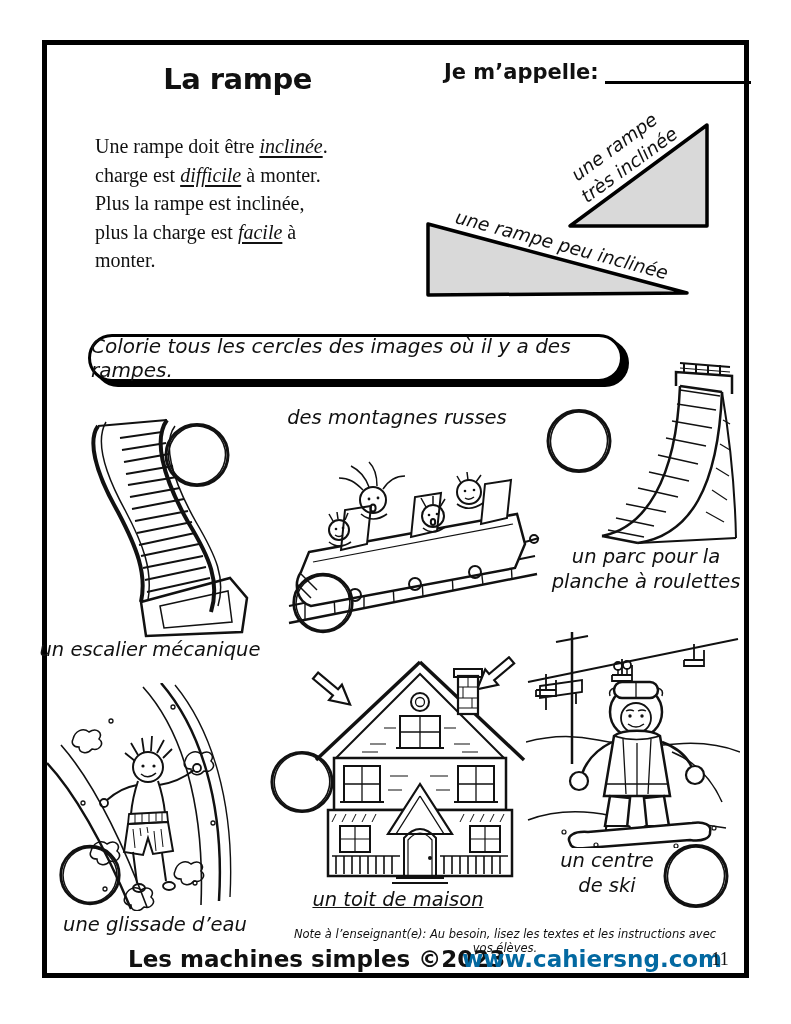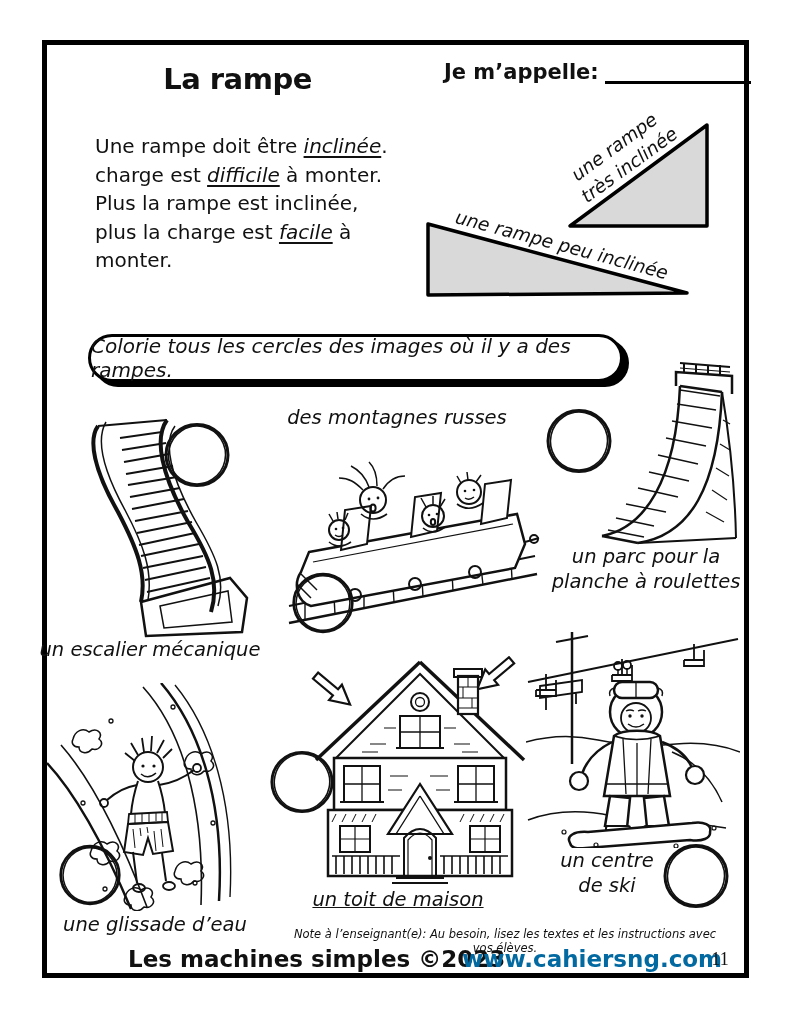--- a/index.html
+++ b/index.html
@@ -7,21 +7,21 @@
         font-family:"DejaVu Sans",sans-serif;color:#111;}
   .frame{position:absolute;left:42px;top:40px;width:707px;height:938px;
          border:5px solid #000;box-sizing:border-box;}
   .abs{position:absolute;}
   .title{left:120px;top:62px;width:235px;text-align:center;
          font-size:29px;font-weight:700;letter-spacing:-0.5px;}
   .name-row{left:444px;top:60px;font-size:21px;font-weight:700;white-space:nowrap;}
   .name-blank{display:inline-block;width:146px;height:21px;border-bottom:3px solid #000;
               margin-left:6px;vertical-align:bottom;}
   .intro{left:95px;top:132px;font-size:20px;line-height:28.6px;}
-  .intro div{white-space:nowrap;}
+  .intro div{white-space:nowrap;font-family:Liberation Serif, serif;}
   .em{font-style:italic;text-decoration:underline;text-decoration-thickness:2px;text-underline-offset:3px;}
   .instruction{left:73px;top:334px;width:535px;height:48px;box-sizing:border-box;
                border:3px solid #000;border-radius:24px;background:#fff;
                box-shadow:6px 5px 0 #000;display:flex;align-items:center;justify-content:center;
                font-style:italic;font-size:20px;margin-left:15px;}
   .fig-caption{font-style:italic;font-size:19.5px;line-height:25px;text-align:center;}
   .cap-escalator{left:30px;top:637px;width:240px;}
   .cap-coaster{left:277px;top:405px;width:240px;}
   .cap-ramp{left:540px;top:544px;width:212px;}
   .cap-slide{left:35px;top:912px;width:240px;}

